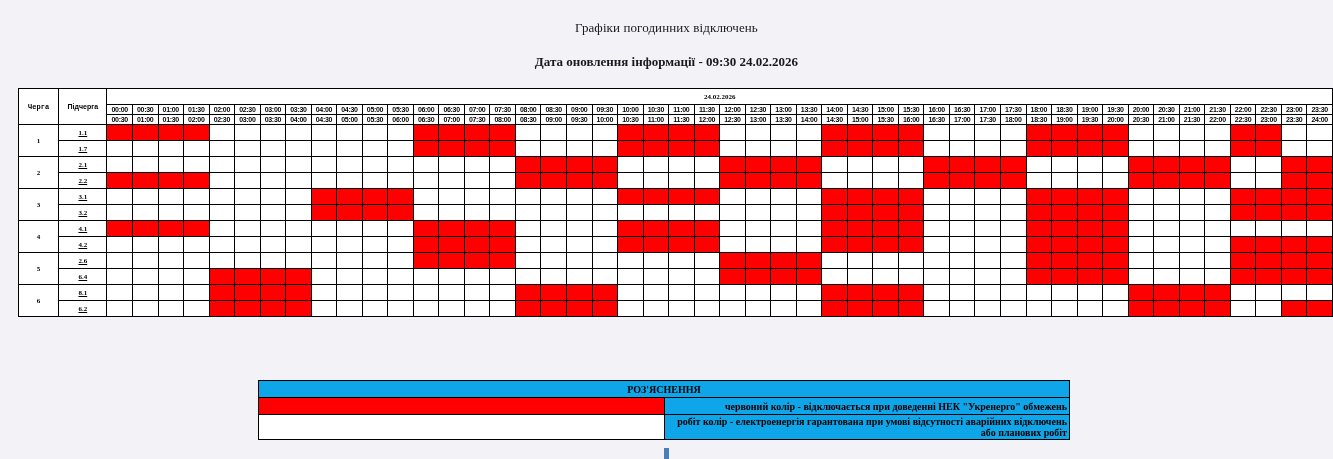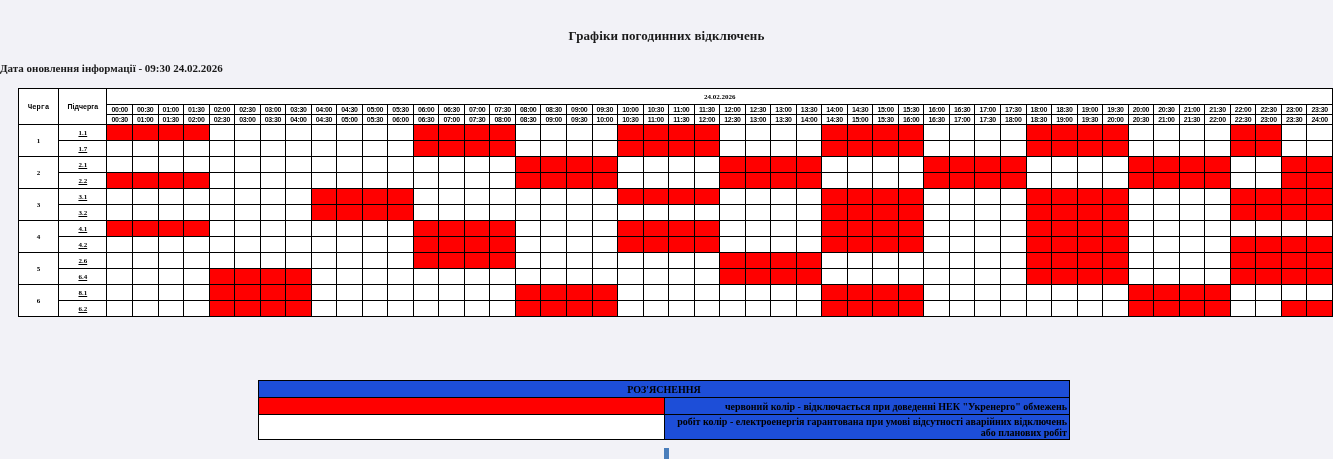--- a/index.html
+++ b/index.html
@@ -11,28 +11,28 @@
   .page {
     position: relative;
     width: 1333px;
     height: 459px;
     background: #f2f2f7;
     overflow: hidden;
   }
   .title {
     text-align: center;
     font-size: 13px;
-    font-weight: bold;
+    font-weight: normal;
     color: #1a1a1a;
-    padding-top: 28px;
+    padding-top: 20px;
     letter-spacing: .1px;
   }
   .subtitle {
-    text-align: left;
-    font-size: 11px;
+    text-align: center;
+    font-size: 13px;
     font-weight: bold;
     color: #1a1a1a;
     padding-top: 18px;
   }
   .sched-wrap {
     position: absolute;
     left: 18px;
     top: 88px;
   }
   table.sched {
@@ -91,21 +91,21 @@
   table.legend {
     border-collapse: collapse;
     table-layout: fixed;
     width: 812px;
   }
   table.legend td {
     border: 1px solid #000;
     font-size: 10px;
     font-weight: bold;
     font-family: "Liberation Serif", serif;
-    background: #1d4ed8;
+    background: #0ea5e9;
     color: #000;
     padding: 1px 2px;
     height: 14px;
   }
   .legend-title { text-align: center; }
   .legend-swatch { width: 66px; }
   .legend-text { text-align: right; padding-left: 4px; }
 
   .bottom-bar {
     position: absolute;

